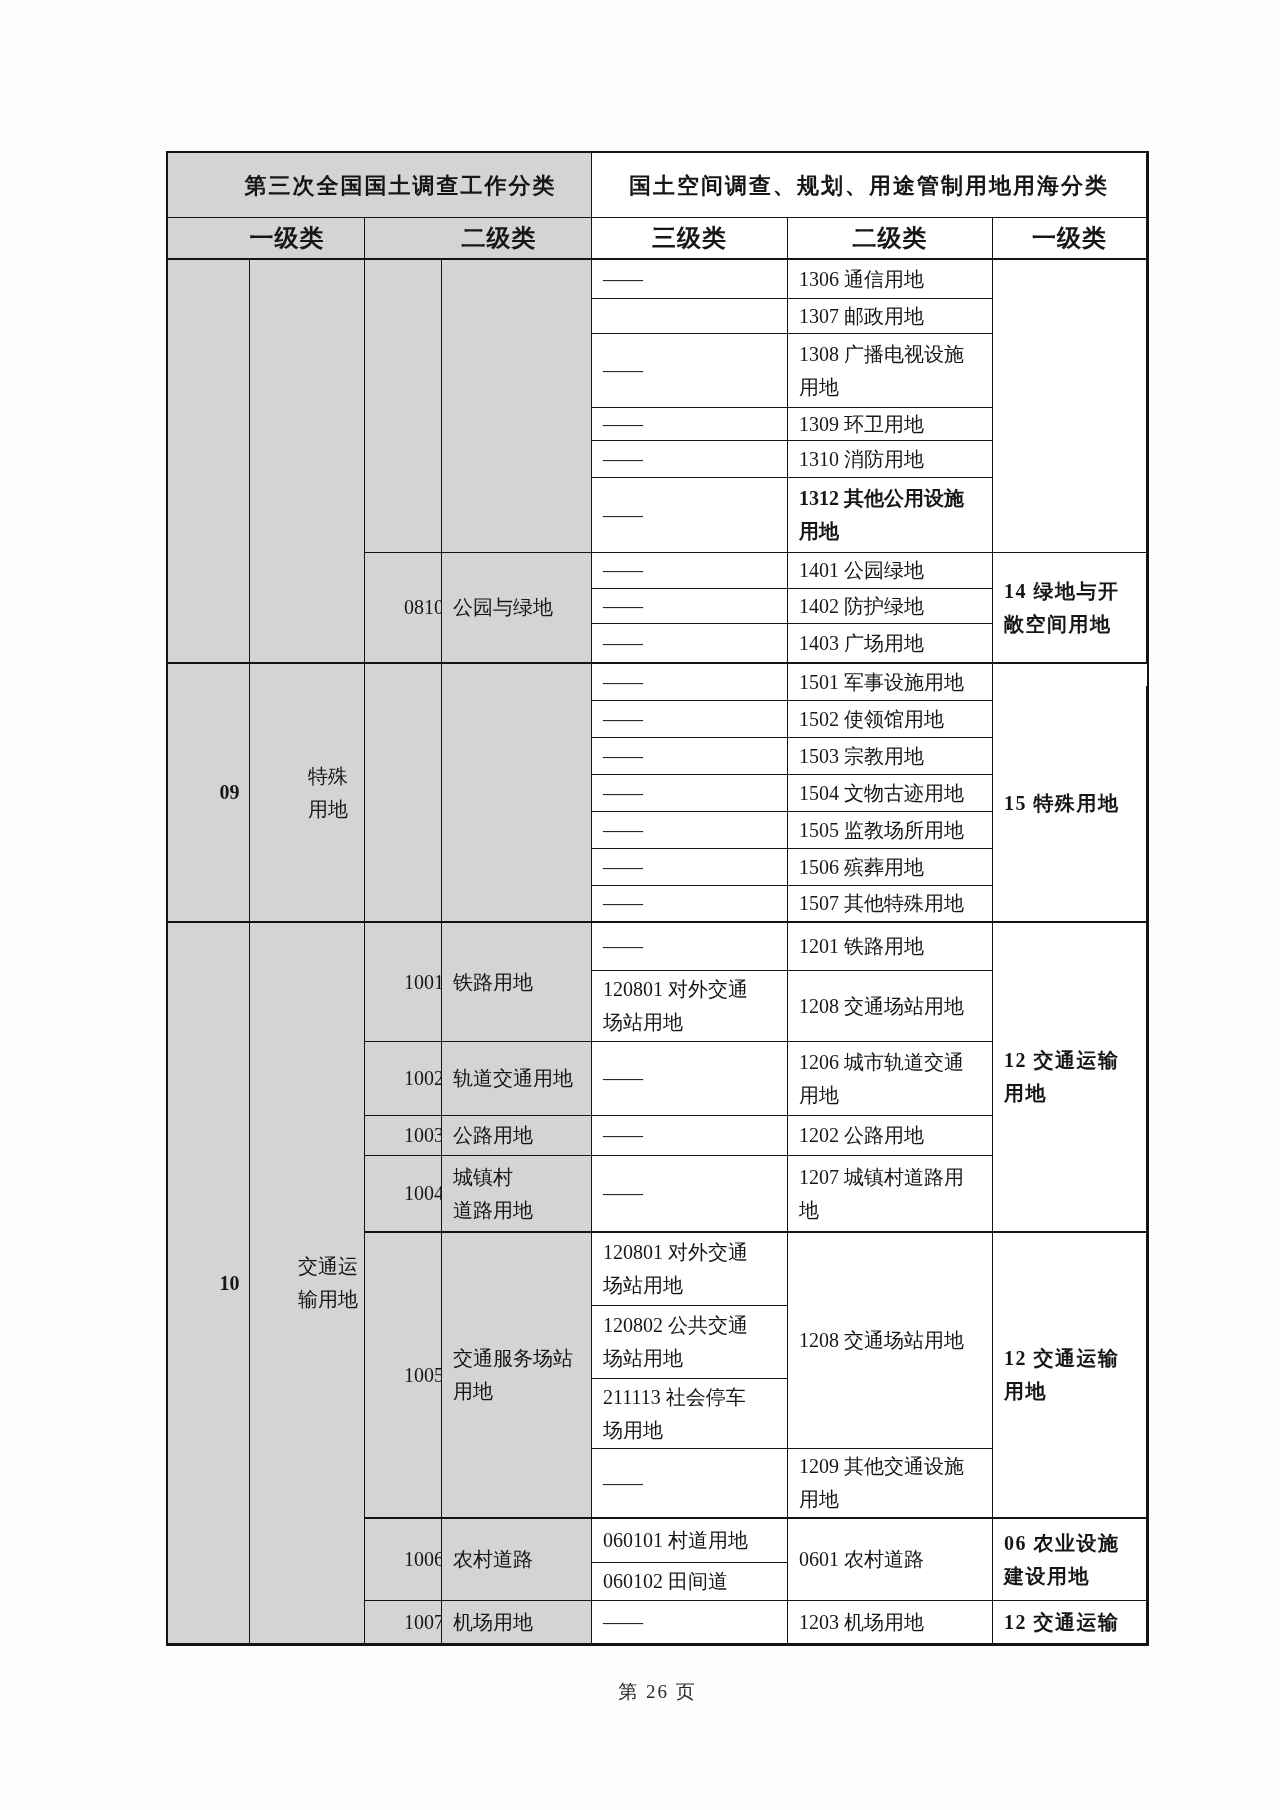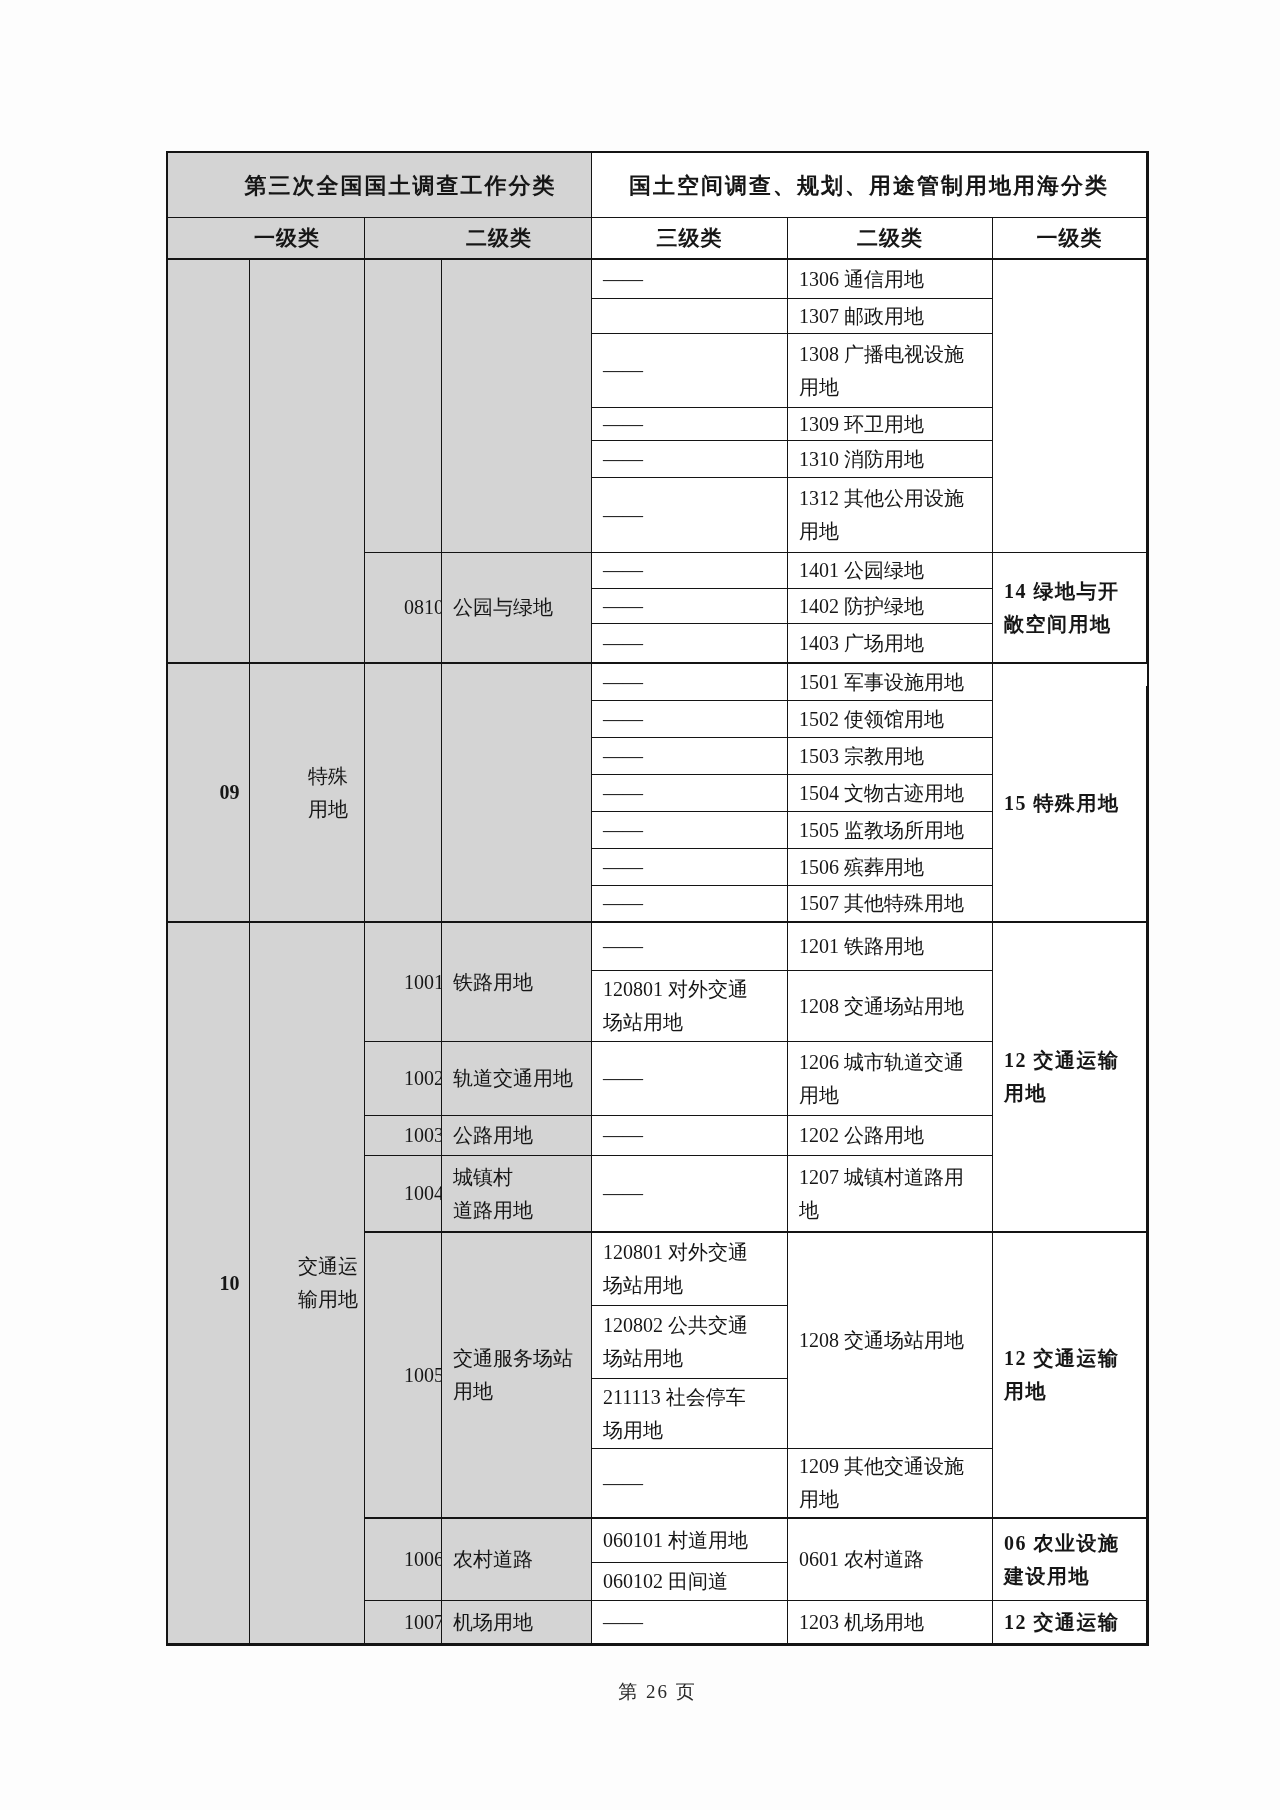--- a/index.html
+++ b/index.html
@@ -13,21 +13,21 @@
                            48px 71px 74px 40px 77px 73px 73px 70px 70px 44px 38px 43px;}
   .cell{border-right:1px solid #141414;border-bottom:1px solid #141414;
         display:flex;align-items:center;white-space:pre-line;
         font-size:20px;line-height:33px;color:#161616;overflow:hidden;}
   .gray{background:#d4d4d4;padding-left:42px;}
   .cc{justify-content:center;text-align:center;}
   .cl{padding-left:11px;padding-right:4px;}
   .bold{font-weight:bold;}
   .b7{font-weight:bold;letter-spacing:1.5px;}
   .hdr{font-weight:bold;font-size:22px;justify-content:center;text-align:center;letter-spacing:2px;}
-  .hdr2{font-weight:bold;font-size:21px;justify-content:center;text-align:center;letter-spacing:1px;}
+  .hdr2{font-weight:bold;font-size:24px;justify-content:center;text-align:center;letter-spacing:1px;}
   .thick-b{border-bottom-width:2px;}
   .footer{position:absolute;left:168px;top:1679px;width:979px;text-align:center;
           font-size:19px;color:#2a2a2a;letter-spacing:2px;}
 </style>
 </head>
 <body>
 
 <div class="page">
   <div class="grid" id="table">
       <div class="cell hdr gray" style="grid-area: 1 / 1 / span 1 / span 4;">第三次全国国土调查工作分类</div>
@@ -109,21 +109,21 @@
       <div class="cell cl thick-b" style="grid-area: 27 / 5 / span 1 / span 1;">——</div>
       <div class="cell cl" style="grid-area: 28 / 5 / span 1 / span 1;">060101 村道用地</div>
       <div class="cell cl" style="grid-area: 29 / 5 / span 1 / span 1;">060102 田间道</div>
       <div class="cell cl" style="grid-area: 30 / 5 / span 1 / span 1;">——</div>
       <div class="cell cl" style="grid-area: 3 / 6 / span 1 / span 1;">1306 通信用地</div>
       <div class="cell cl" style="grid-area: 4 / 6 / span 1 / span 1;">1307 邮政用地</div>
       <div class="cell cl" style="grid-area: 5 / 6 / span 1 / span 1;">1308 广播电视设施
 用地</div>
       <div class="cell cl" style="grid-area: 6 / 6 / span 1 / span 1;">1309 环卫用地</div>
       <div class="cell cl" style="grid-area: 7 / 6 / span 1 / span 1; text-align: right;">1310 消防用地</div>
-      <div class="cell cl" style="grid-area: 8 / 6 / span 1 / span 1;">1312 其他公用设施
+      <div class="cell cl" style="grid-area: 8 / 6 / span 1 / span 1; font-weight: bold;">1312 其他公用设施
 用地</div>
       <div class="cell cl" style="grid-area: 9 / 6 / span 1 / span 1;">1401 公园绿地</div>
       <div class="cell cl" style="grid-area: 10 / 6 / span 1 / span 1;">1402 防护绿地</div>
       <div class="cell cl thick-b" style="grid-area: 11 / 6 / span 1 / span 1;">1403 广场用地</div>
       <div class="cell cl" style="grid-area: 12 / 6 / span 1 / span 1;">1501 军事设施用地</div>
       <div class="cell cl" style="grid-area: 13 / 6 / span 1 / span 1;">1502 使领馆用地</div>
       <div class="cell cl" style="grid-area: 14 / 6 / span 1 / span 1;">1503 宗教用地</div>
       <div class="cell cl" style="grid-area: 15 / 6 / span 1 / span 1;">1504 文物古迹用地</div>
       <div class="cell cl" style="grid-area: 16 / 6 / span 1 / span 1;">1505 监教场所用地</div>
       <div class="cell cl" style="grid-area: 17 / 6 / span 1 / span 1;">1506 殡葬用地</div>

